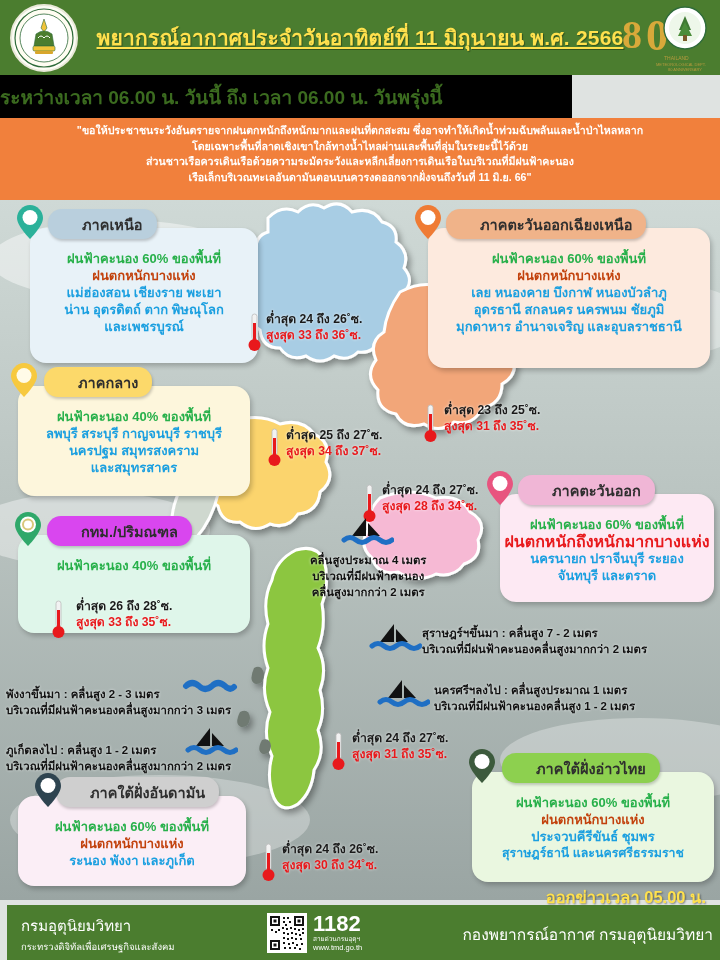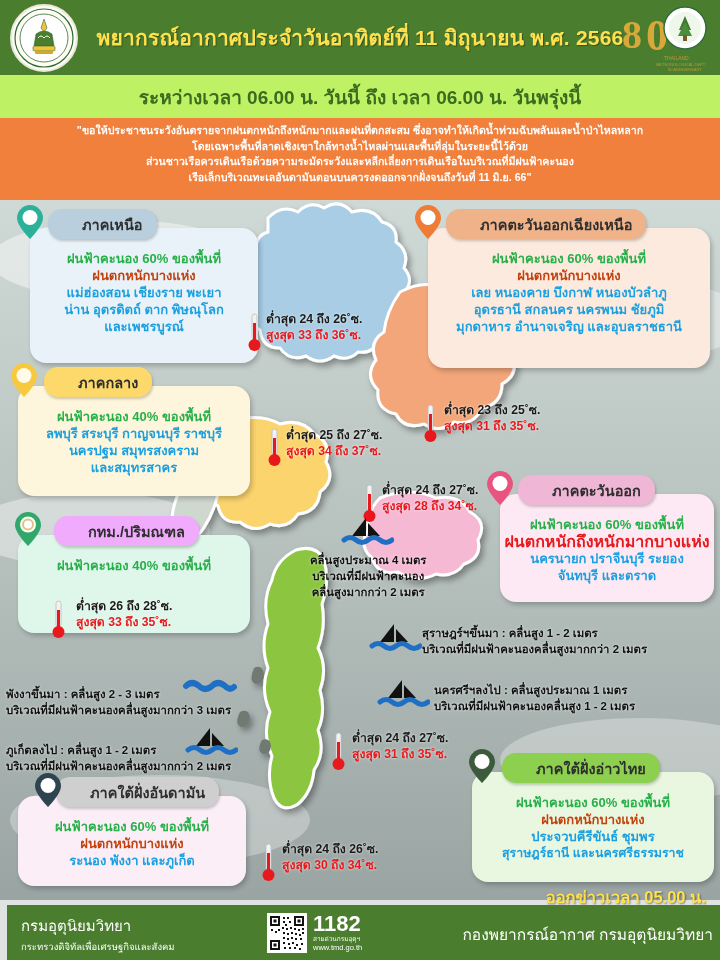--- a/index.html
+++ b/index.html
@@ -14,37 +14,38 @@
 
   
   .hdr {
     position:absolute; left:0; top:0; width:720px; height:75px;
     background:#4b7d2f;
     display:flex; align-items:center; justify-content:center;
   }
   .hdr-title {
     color:#ffe14d; font-size:21px; font-weight:bold; letter-spacing:.2px;
     text-shadow:1px 1px 1px rgba(0,0,0,.35);
+    text-decoration:underline;
   }
   .logo-left {
     position:absolute; left:10px; top:4px; width:68px; height:68px;
     border-radius:50%; background:#fdfdf5;
     border:2px solid #e9e9d9;
     display:flex; align-items:center; justify-content:center;
     overflow:hidden;
   }
   .logo-right {
     position:absolute; right:8px; top:2px; width:96px; height:72px;
   }
 
   
   .sub {
-    position:absolute; left:0; top:75px; width:720px; height:43px;
-    background:#bef264;
-    display:flex; align-items:center; justify-content:center;
+    position:absolute; left:0; top:75px; width:572px; height:43px;
+    background:#000000;
+    display:flex; align-items:center; 
   }
   .sub span { color:#3b6b1f; font-size:19px; font-weight:bold; }
 
   
   .warn {
     position:absolute; left:0; top:118px; width:720px; height:82px;
     background:#f1803c;
     padding-top:5px;
     text-align:center;
   }
@@ -260,21 +261,21 @@
   </div>
 
   <div class="cbox" style="left:18px; top:535px; width:232px; height:98px; background:#dff6ea;">
     <div class="pin" style="left:-4px; top:-24px;">
       <svg width="28" height="36" viewBox="0 0 28 36">
           <path d="M14 1 C21 1 27 7 27 14 C27 22 14 35 14 35 C14 35 1 22 1 14 C1 7 7 1 14 1 Z" fill="#2fa86a"></path>
           <circle cx="14" cy="13.5" r="8" fill="#ffffff"></circle>
           <circle cx="14" cy="13.5" r="5" fill="none" stroke="#d9c77a" stroke-width="2"></circle>
         </svg>
     </div>
-    <div class="tab" style="left:36px; background:#f0abfc;">
+    <div class="tab" style="left:29px; background:#d946ef;">
       <span>กทม./ปริมณฑล</span>
     </div>
     <div class="body" style="padding-top:22px;">
       <div class="ln-green">ฝนฟ้าคะนอง 40% ของพื้นที่</div>
     </div>
     <div class="thermo" style="left:34px; top:65px;">
       <svg width="13" height="40" viewBox="0 0 13 40">
           <rect x="4" y="1" width="5" height="26" rx="2.5" fill="#f2f2f2" stroke="#bbb" stroke-width="0.8"></rect>
           <rect x="5" y="10" width="3" height="18" fill="#e8191c"></rect>
           <circle cx="6.5" cy="32" r="6" fill="#e8191c"></circle>
@@ -425,21 +426,21 @@
   </div>
 
   <div class="boat" style="left:366px; top:622px;">
     <svg width="56" height="34" viewBox="0 0 56 34">
         <path d="M28 2 L28 20 L14 20 Z" fill="#111"></path>
         <path d="M30 7 L42 20 L30 20 Z" fill="#111"></path>
         <path d="M6 24 q6 -5 12 0 q6 5 12 0 q6 -5 12 0 q6 5 12 0" stroke="#1f6fc4" stroke-width="5" fill="none" stroke-linecap="round"></path>
       </svg>
   </div>
   <div class="seatxt" style="left:422px; top:625px;">
-    <div>สุราษฎร์ฯขึ้นมา : คลื่นสูง 1 - 2 เมตร</div>
+    <div>สุราษฎร์ฯขึ้นมา : คลื่นสูง 7 - 2 เมตร</div>
     <div>บริเวณที่มีฝนฟ้าคะนองคลื่นสูงมากกว่า  2 เมตร</div>
   </div>
 
   <div class="boat" style="left:374px; top:678px;">
     <svg width="56" height="34" viewBox="0 0 56 34">
         <path d="M28 2 L28 20 L14 20 Z" fill="#111"></path>
         <path d="M30 7 L42 20 L30 20 Z" fill="#111"></path>
         <path d="M6 24 q6 -5 12 0 q6 5 12 0 q6 -5 12 0 q6 5 12 0" stroke="#1f6fc4" stroke-width="5" fill="none" stroke-linecap="round"></path>
       </svg>
   </div>

